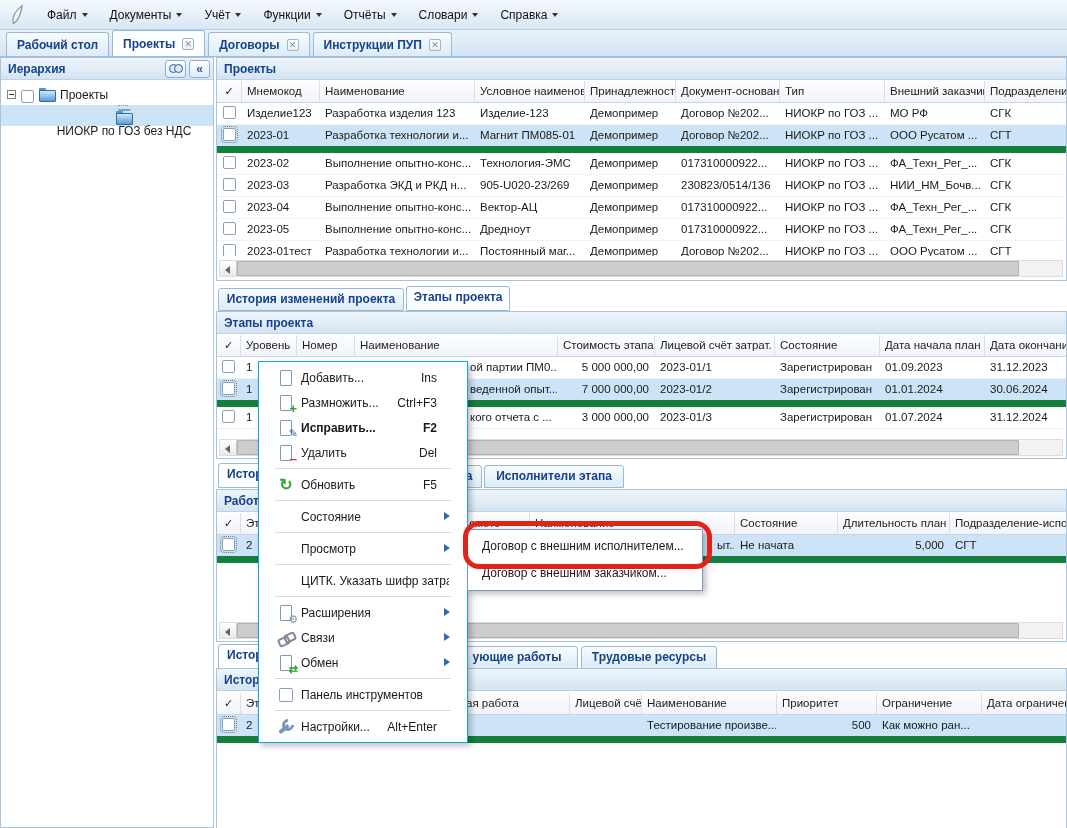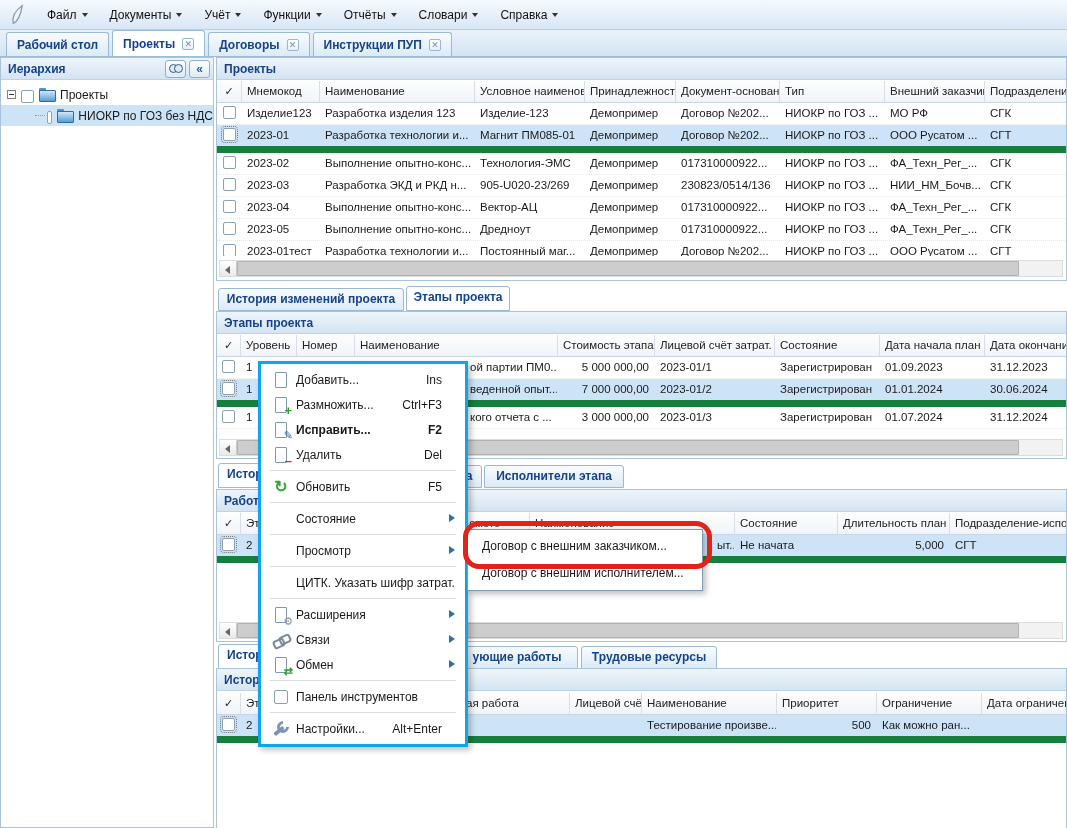--- a/index.html
+++ b/index.html
@@ -73,32 +73,32 @@
   
   #sidebar { position:absolute; left:0; top:57px; width:214px; height:771px; background:#fff; border:1px solid #a8c3da; }
   #sidebar .panel-title { display:flex; align-items:center; }
   #sidebar .spacer { flex:1; }
   .side-btn { width:21px; height:18px; margin-right:3px; border:1px solid #8fb0cc; border-radius:3px; background:linear-gradient(#fff,#dcebf7); display:inline-flex; align-items:center; justify-content:center; font-weight:bold; color:#2f5b8f; }
   .binoc { position:relative; width:14px; height:9px; }
   .binoc::before, .binoc::after { content:''; position:absolute; top:0; width:7px; height:7px; border:1.6px solid #2f5b8f; border-radius:50%; background:#dfeaf5; }
   .binoc::before { left:0; } .binoc::after { right:0; }
   .tree { padding-top:4px; }
   .tree-row { display:flex; align-items:center; height:21px; padding-left:6px; white-space:nowrap; }
-  .tree-row.child { padding-left:34px; }
+  .tree-row.child { padding-left:34px;flex-direction:column; }
   .tree-row.selected { background:#cde4f7; }
   .expander { width:9px; height:9px; border:1px solid #818181; background:#fff; position:relative; margin-right:5px; flex:none; }
   .expander::after { content:''; position:absolute; left:1px; top:3px; width:5px; height:1px; background:#333; }
   .stub { width:10px; border-top:1px dotted #9a9a9a; margin-right:2px; flex:none; }
   .folder { position:relative; width:16px; height:13px; margin:0 5px; flex:none; }
   .folder::before { content:''; position:absolute; left:0; top:0; width:7px; height:4px; background:#4f93d2; border-radius:1px 1px 0 0; }
   .folder::after { content:''; position:absolute; left:0; top:2px; width:15px; height:10px; background:linear-gradient(#cfe7fa,#5b9bd5); border:1px solid #2e6da4; border-radius:1px; }
   
   #context-menu {
     position:absolute; left:258px; top:361px; width:210px; z-index:50;
-    background:#fff; border:3px solid #0ea5e9; box-shadow:3px 3px 6px rgba(0,0,0,.25); padding:3px 5px;
+    background:#fff; border:1px solid #0ea5e9; box-shadow:3px 3px 6px rgba(0,0,0,.25); padding:3px 12px;
   }
   .cm-item { display:flex; align-items:center; height:25px; position:relative; padding-right:6px; }
   .cm-item.highlight { background:#d0e5fa; border:1px solid #8fc0ed; border-radius:2px; height:25px; }
   .cm-gutter { width:30px; flex:none; display:flex; align-items:center; justify-content:center; }
   .cm-label { flex:1; overflow:hidden; white-space:nowrap; }
   .cm-label.bold { font-weight:bold; }
   .cm-shortcut { margin-right:12px; white-space:nowrap; }
   .cm-shortcut.bold { font-weight:bold; }
   .cm-arrow { position:absolute; right:5px; top:8px; width:0; height:0; border-top:4.5px solid transparent; border-bottom:4.5px solid transparent; border-left:6px solid #2f6cb0; }
   .cm-sep { height:1px; background:#d7dce2; margin:3px 4px; }
@@ -527,17 +527,17 @@
       <div class="cm-sep"></div>
       <div class="cm-item">
         <span class="cm-gutter">
           <i class="mi i-wrench"></i>
         </span>
         <span class="cm-label">Настройки...</span>
         <span class="cm-shortcut">Alt+Enter</span>
       </div>
     </div>
   <div id="submenu">
+      <div class="sm-item"><span>Договор с внешним исполнителем...</span></div>
       <div class="sm-item"><span>Договор с внешним заказчиком...</span></div>
-      <div class="sm-item"><span>Договор с внешним исполнителем...</span></div>
     </div>
   <div id="red-annotation"></div>
 </div>
 
 </body></html>

